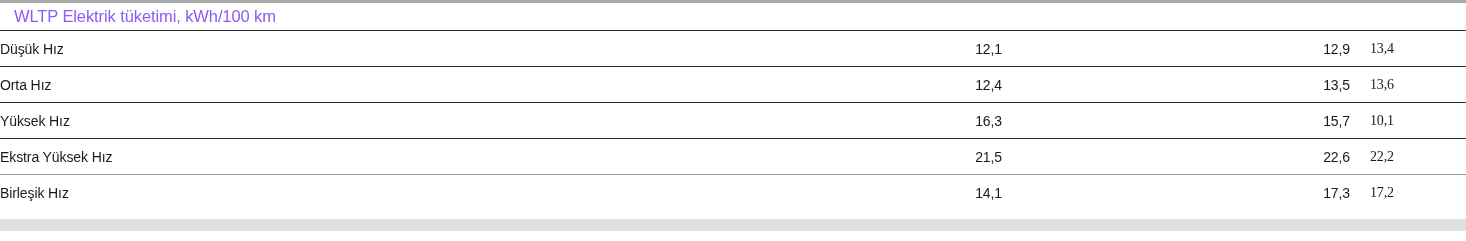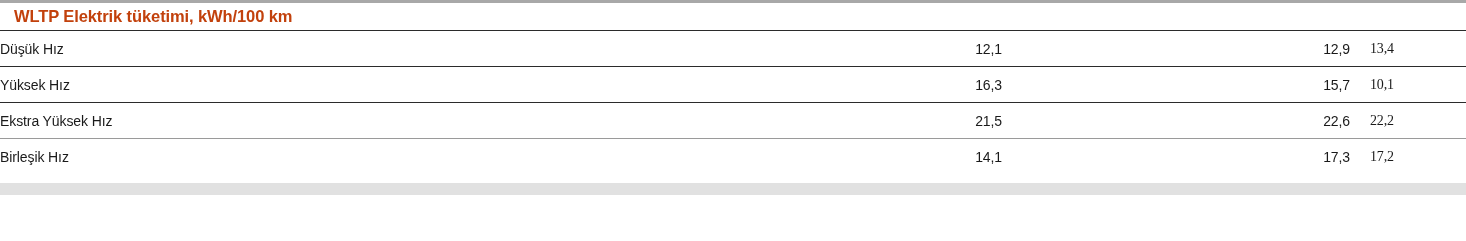--- a/index.html
+++ b/index.html
@@ -33,25 +33,25 @@
     padding: 0;
     vertical-align: middle;
   }
 
   
   .header-row {
     height: 27px;
   }
   .header-row .hdr-cell {
     font-size: 16.5px;
-    font-weight: bold;
+    font-weight: normal;
     letter-spacing: -0.1px;
     text-align: left;
     padding-left: 14px;
-    color: #c2410c;
+    color: #8b5cf6;
     border-bottom: 1.6px solid #2b2b2b;
     height: 27px;
     line-height: 27px;
     white-space: nowrap;
   }
 
   
   .data-row {
     height: 35px;
   }
@@ -131,20 +131,26 @@
     </tr>
   </thead>
   <tbody>
     <tr class="data-row">
       <td class="label-cell">Düşük Hız</td>
       <td class="value-cell v1">12,1</td>
       <td class="value-cell v2">12,9</td>
       <td class="value-cell v3">13,4</td>
     </tr>
     <tr class="data-row">
+      <td class="label-cell">Orta Hız</td>
+      <td class="value-cell v1">12,4</td>
+      <td class="value-cell v2">13,5</td>
+      <td class="value-cell v3">13,6</td>
+    </tr>
+    <tr class="data-row">
       <td class="label-cell">Yüksek Hız</td>
       <td class="value-cell v1">16,3</td>
       <td class="value-cell v2">15,7</td>
       <td class="value-cell v3">10,1</td>
     </tr>
     <tr class="data-row pre-last">
       <td class="label-cell">Ekstra Yüksek Hız</td>
       <td class="value-cell v1">21,5</td>
       <td class="value-cell v2">22,6</td>
       <td class="value-cell v3">22,2</td>

